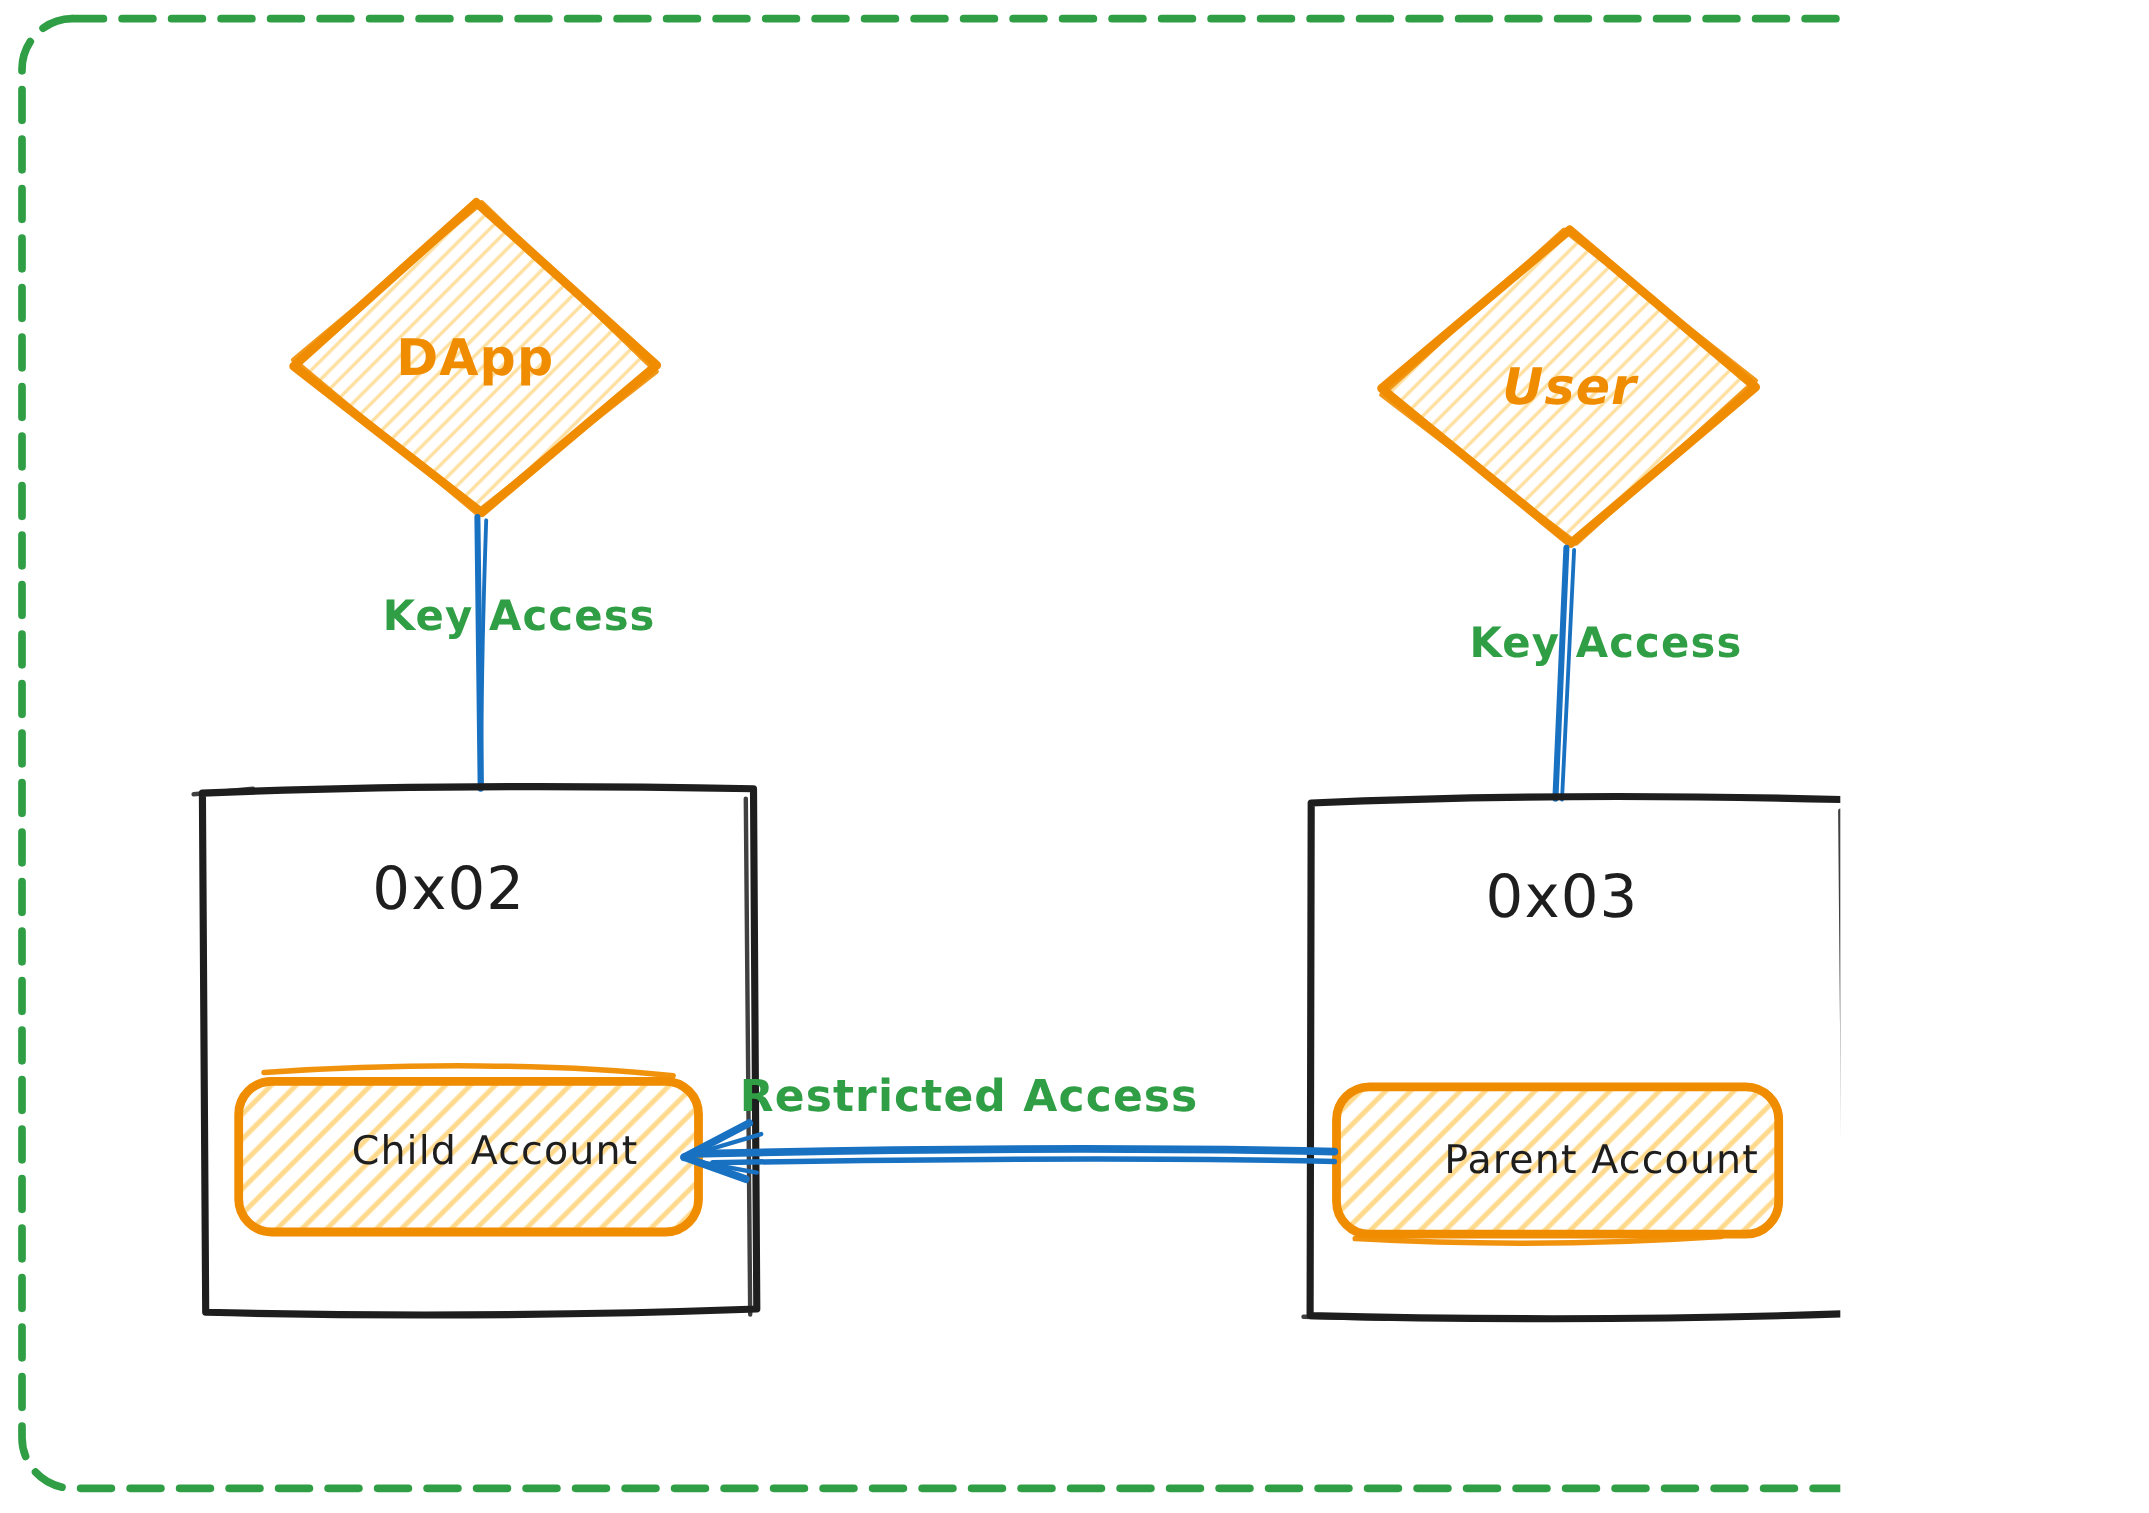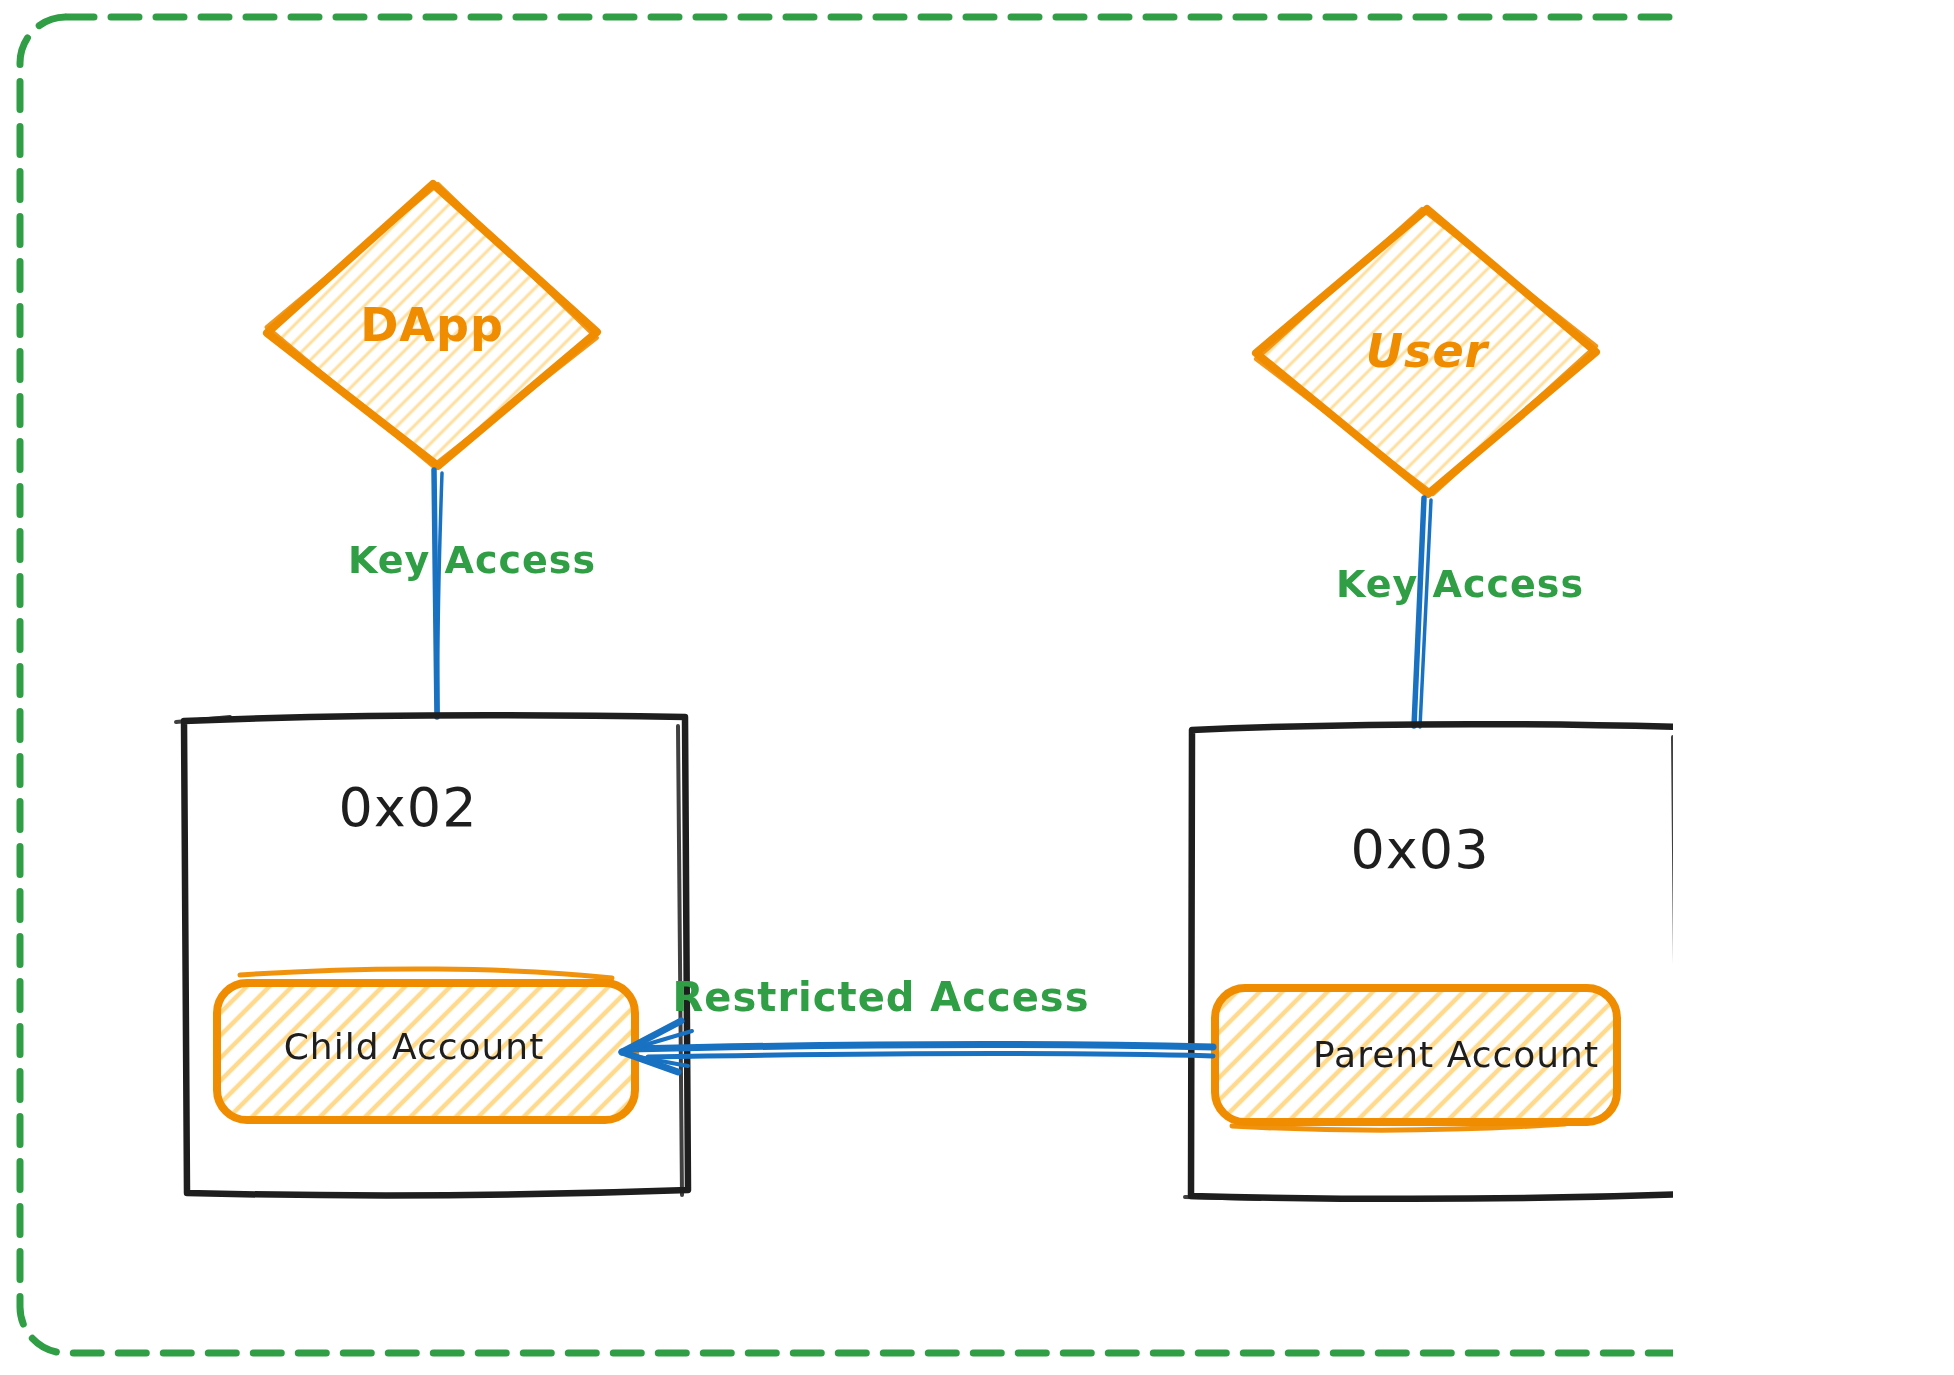--- a/index.html
+++ b/index.html
@@ -124,21 +124,21 @@
   <div class="lbl lbl-node" style="left:432px; top:300px;">DApp</div>
 
   <div class="lbl lbl-node" style="left:1427px; top:326px;font-style:italic;">User</div>
 
   <div class="lbl lbl-edge" style="left:472px; top:540px; font-size:38px;">Key Access</div>
 
   <div class="lbl lbl-edge" style="left:1460px; top:564px; font-size:38px;">Key Access</div>
 
   <div class="lbl lbl-addr" style="left:408px; top:778px;">0x02</div>
 
-  <div class="lbl lbl-addr" style="left:1420px; top:786px;margin-top:34px;">0x03</div>
+  <div class="lbl lbl-addr" style="left:1420px; top:786px;">0x03</div>
 
   <div class="lbl lbl-edge" style="left:881px; top:975px;">Restricted Access</div>
 
-  <div class="lbl lbl-account" style="left:414px; top:1027px;text-align:center;">Child Account</div>
+  <div class="lbl lbl-account" style="left:450px; top:1027px;text-align:center;">Child Account</div>
 
   <div class="lbl lbl-account" style="left:1456px; top:1035px;">Parent Account</div>
 
 </div>
 
 </body></html>

